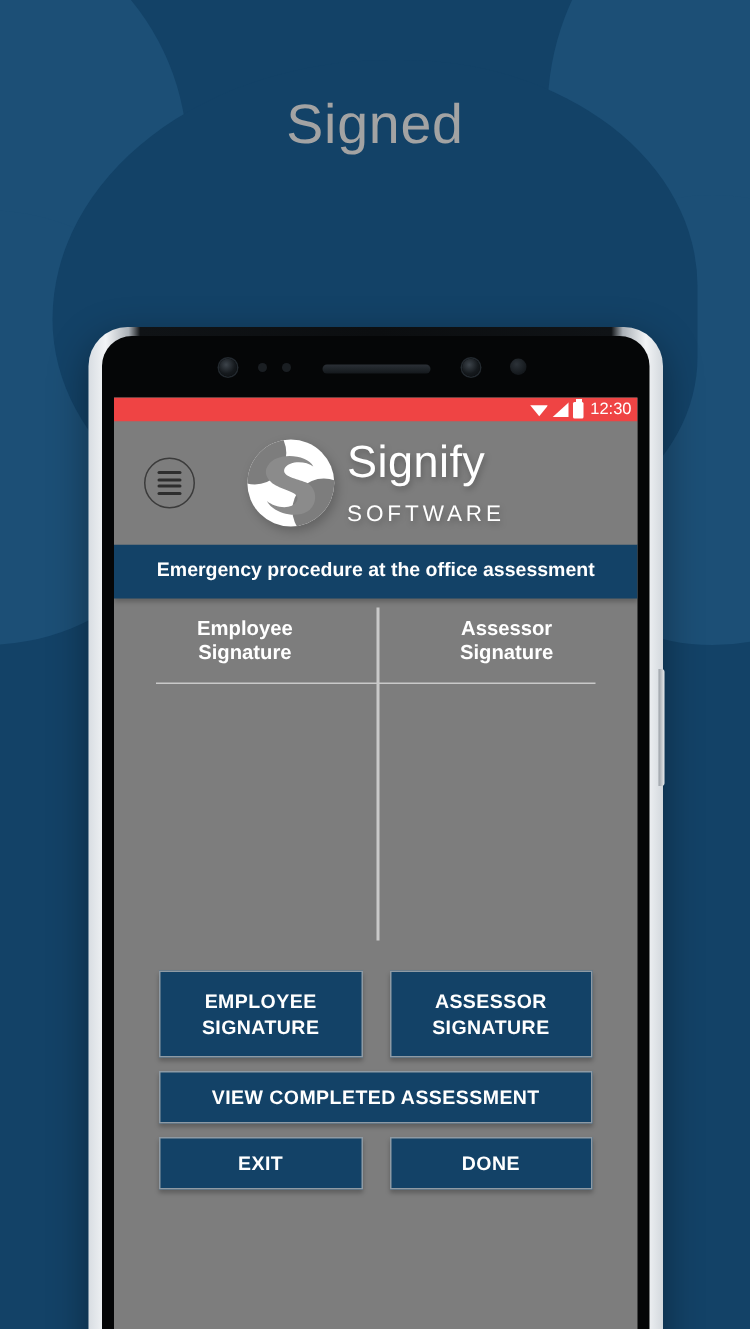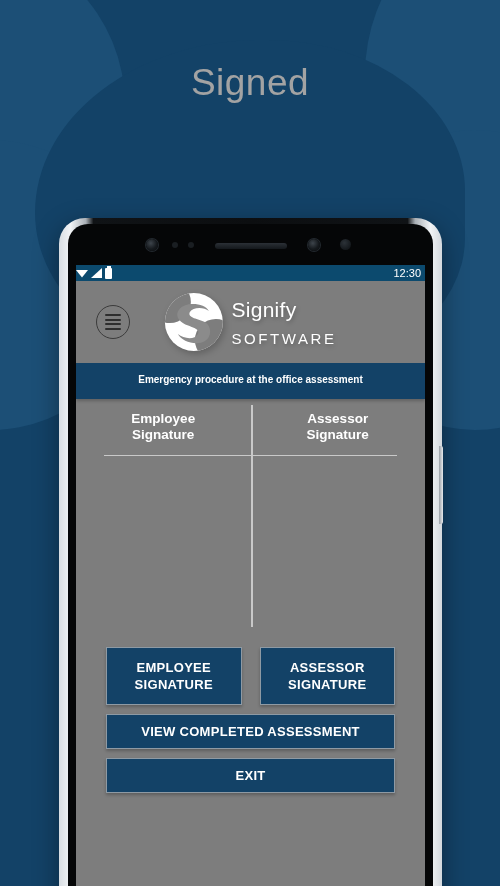--- a/index.html
+++ b/index.html
@@ -66,21 +66,21 @@
     width:72px;height:6px;border-radius:3px;
     background:linear-gradient(180deg,#2b3036,#14181c);
   }
   
   .screen{
     position:absolute;left:8px;right:8px;top:41px;bottom:0;
     background:#7d7d7d;overflow:hidden;
   }
   .statusbar{
     position:absolute;left:0;right:0;top:-16px;height:16px;
-    background:#0c4a6e;display:flex;align-items:center;justify-content:space-between;
+    background:#ef4444;display:flex;align-items:center;justify-content:flex-end;
     padding-right:4px;box-sizing:border-box;
   }
   .sb-icons{display:flex;align-items:center;gap:3px;}
   .sb-time{color:#fff;font-size:11px;margin-left:4px;font-weight:400;}
   .icon-wifi{
     width:12px;height:9px;background:#fff;
     clip-path:polygon(50% 100%,0% 18%,100% 18%);
   }
   .icon-signal{
     width:11px;height:10px;background:#fff;
@@ -115,30 +115,30 @@
   .logo-mark:before,.logo-mark:after{
     content:"";position:absolute;border-radius:50%;background:#7d7d7d;
   }
   .logo-mark:before{width:42px;height:42px;left:-16px;top:-12px;}
   .logo-mark:after{width:42px;height:42px;left:30px;top:26px;}
   .logo-s{
     position:absolute;left:0;top:0;width:58px;height:58px;z-index:2;
   }
   .brand-text{line-height:1;}
   .brand-main{
-    color:#fff;font-size:21px;font-weight:400;letter-spacing:.3px;
+    color:#fff;font-size:30px;font-weight:400;letter-spacing:.3px;
     text-shadow:1px 2px 4px rgba(0,0,0,.25);
   }
   .brand-sub{
     color:#fff;font-size:15px;font-weight:400;letter-spacing:2.6px;
     margin-top:11px;text-shadow:1px 2px 4px rgba(0,0,0,.25);
   }
   
   .title-bar{
-    background:#134267;color:#fff;font-size:10px;font-weight:700;
+    background:#134267;color:#fff;font-size:13px;font-weight:700;
     text-align:center;padding:7px 16px 9px;line-height:20px;
     box-shadow:0 2px 3px rgba(0,0,0,.22);
   }
   
   .sig-area{position:relative;height:248px;}
   .sig-heads{display:flex;padding-top:12px;}
   .sig-col{flex:1;text-align:center;color:#fff;font-size:13.5px;
     font-weight:700;line-height:16px;}
   .hline{
     position:absolute;left:28px;right:28px;top:56px;height:1px;background:#c9c9c9;
@@ -251,18 +251,19 @@
           <div class="btn btn-sig">
             <div>ASSESSOR</div>
             <div>SIGNATURE</div>
           </div>
         </div>
         <div class="btn-row">
           <div class="btn btn-wide">VIEW COMPLETED ASSESSMENT</div>
         </div>
         <div class="btn-row">
           <div class="btn btn-half">EXIT</div>
+          <div class="btn btn-half">DONE</div>
         </div>
       </div>
 
     </div>
   </div>
 </div>
 
 </body></html>

